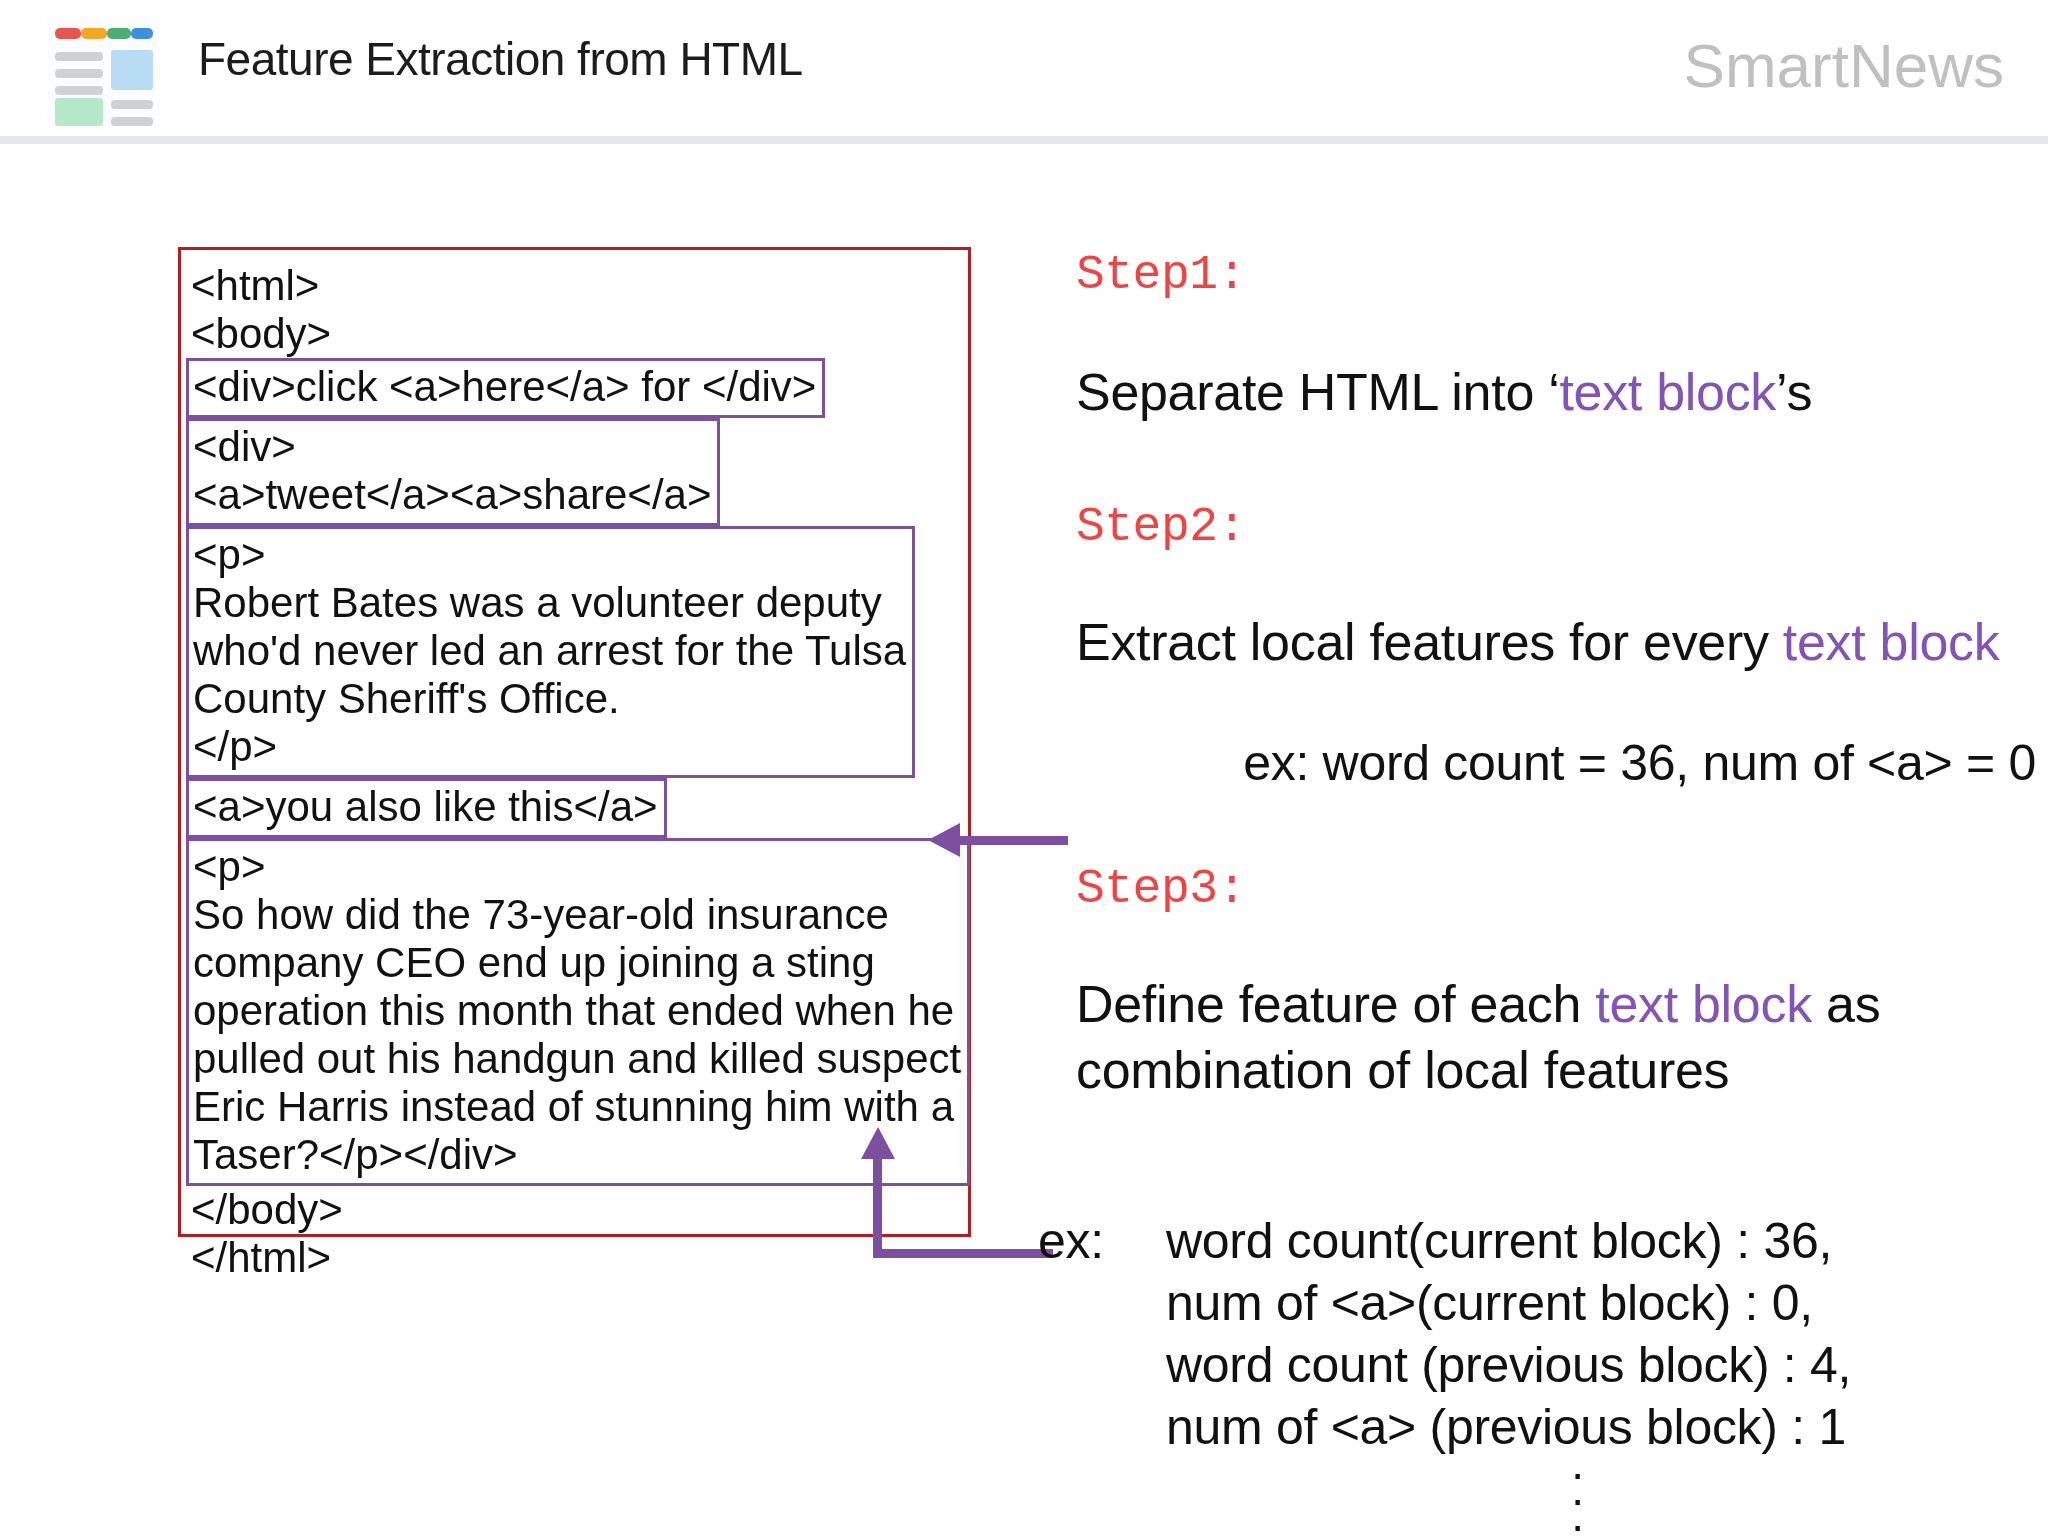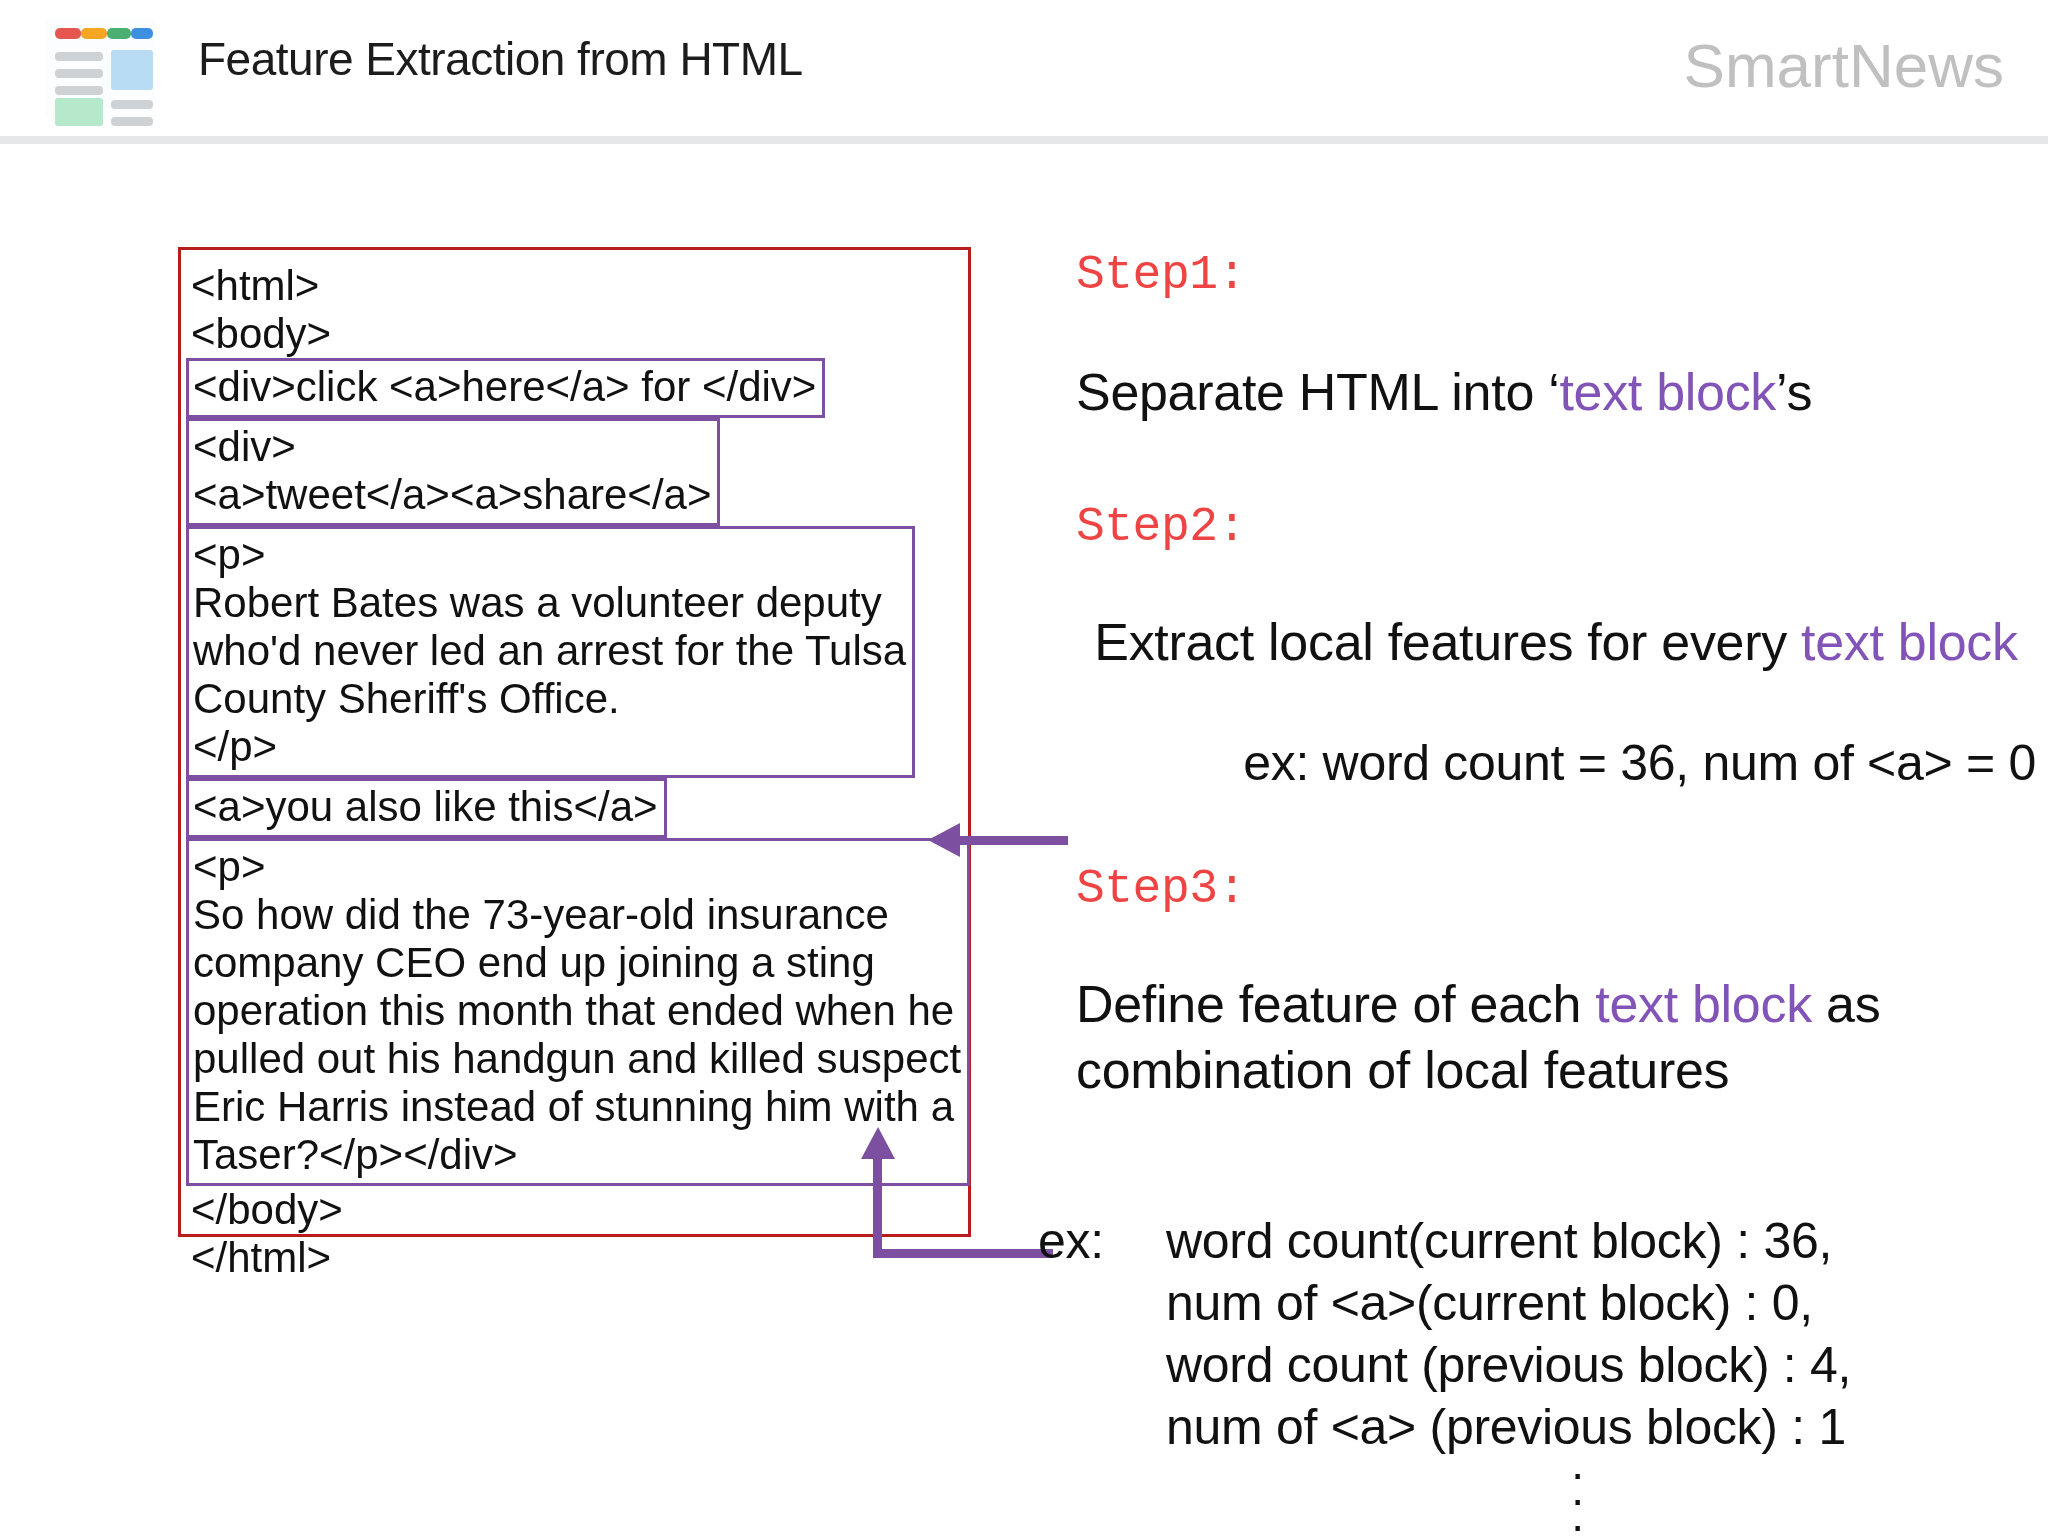--- a/index.html
+++ b/index.html
@@ -175,21 +175,21 @@
 <div class="arrow-head" style="left:861px;top:1127px;border-left:17px solid transparent;border-right:17px solid transparent;border-bottom:32px solid #7c4fa0;"></div>
 
 <div id="right-col">
 
   <div class="step-head">Step1:</div>
   <div class="step-body" style="margin-top:60px;">
     <span>Separate HTML into ‘</span><span class="tb">text block</span><span>’s</span>
   </div>
 
   <div class="step-head" style="margin-top:78px;">Step2:</div>
-  <div class="step-body" style="margin-top:58px;text-align:center;">
+  <div class="step-body" style="margin-top:58px;">
     <span>Extract local features for every </span><span class="tb">text block</span>
   </div>
 
   <div class="ex-line" style="margin-top:62px;text-align:right;">ex: word count = 36, num of &lt;a&gt; = 0</div>
 
   <div class="step-head" style="margin-top:70px;">Step3:</div>
   <div class="step-body" style="margin-top:58px;">
     <span>Define feature of each </span><span class="tb">text block</span><span> as</span>
   </div>
   <div class="step-body" style="margin-top:6px;">combination of local features</div>

